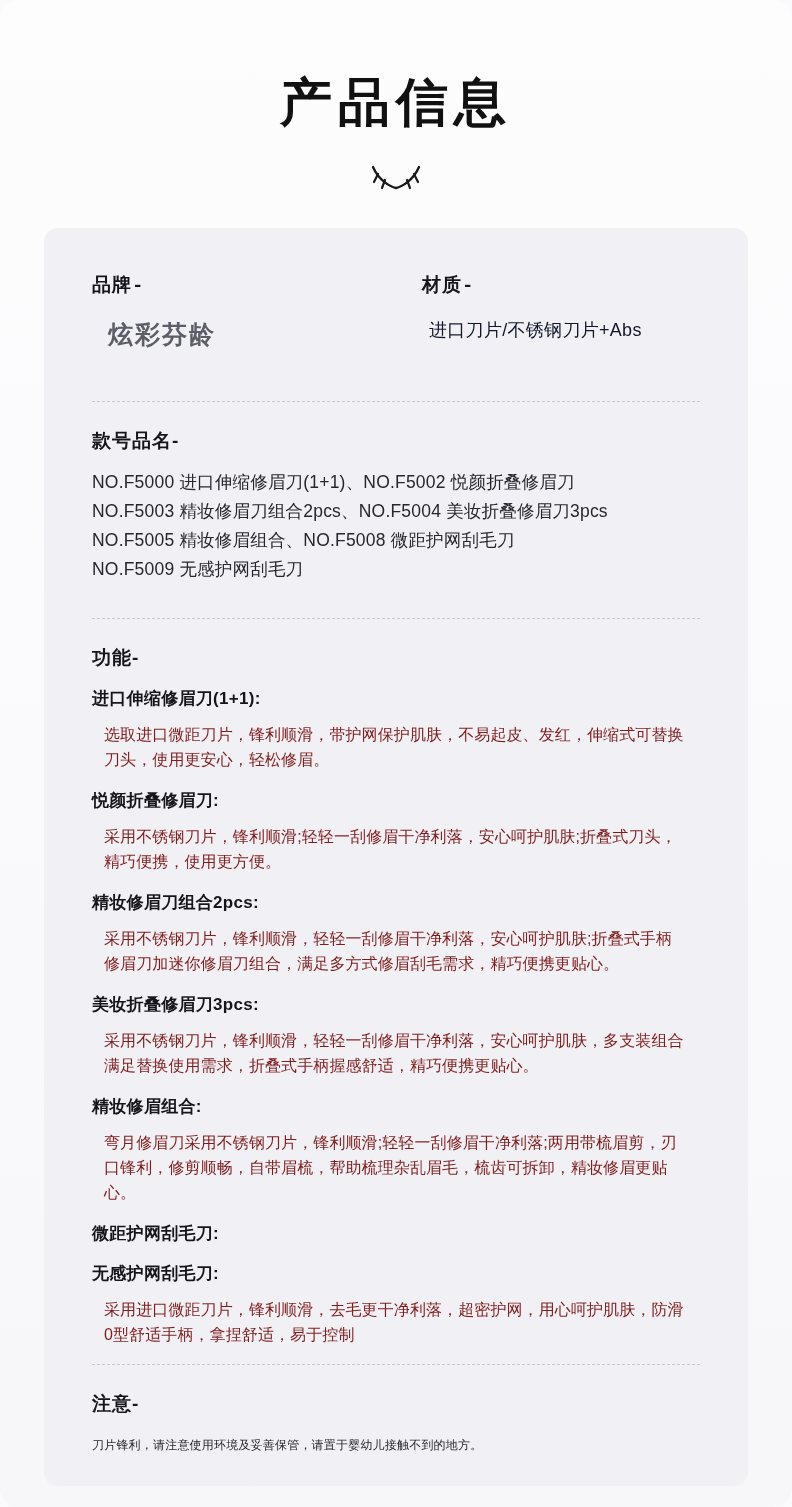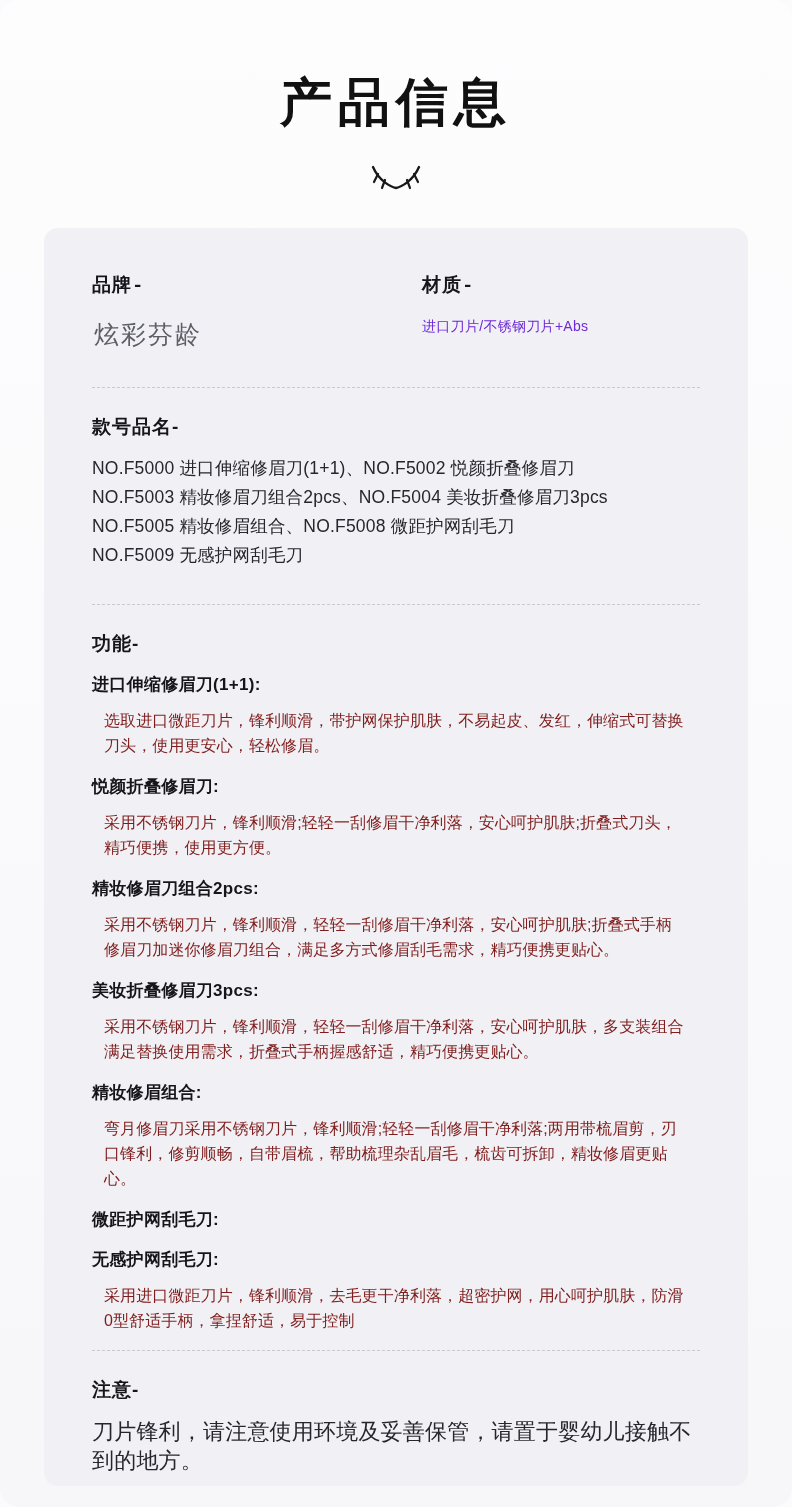--- a/index.html
+++ b/index.html
@@ -66,29 +66,29 @@
   .field-label {
     font-size: 19px;
     font-weight: bold;
     color: #15151a;
     letter-spacing: 1px;
     margin: 0 0 20px 0;
     font-family: Liberation Mono, monospace;
   }
   .brand-name {
     font-size: 25px;
-    font-weight: normal;
+    font-weight: bold;
     color: #5d5d68;
     letter-spacing: 2px;
-    margin: 2px;
+    margin: 16px;
   }
   .material-value {
-    font-size: 14px;
-    color: #6d28d9;
-    margin: 0;
+    font-size: 18px;
+    color: #0f172a;
+    margin: 7px;
     letter-spacing: 0.3px;
   }
   .divider {
     height: 0;
     border-top: 1px dashed #c9c9d2;
     margin: 34px 0 0 0;
   }
   .section { padding-top: 26px; }
   .model-list {
     margin: 0;
@@ -110,21 +110,21 @@
     letter-spacing: 0.3px;
   }
   .func-desc {
     font-size: 16px;
     color: #7f1d1d;
     line-height: 25px;
     margin: 12px;
     letter-spacing: 0.1px;
   }
   .notice-text {
-    font-size: 22px;
+    font-size: 12px;
     color: #26262c;
     line-height: 29px;
     margin: 0;
     letter-spacing: 0.2px;
   }
   .section-heading {
     font-size: 19px;
     font-weight: bold;
     color: #15151a;
     letter-spacing: 1px;

